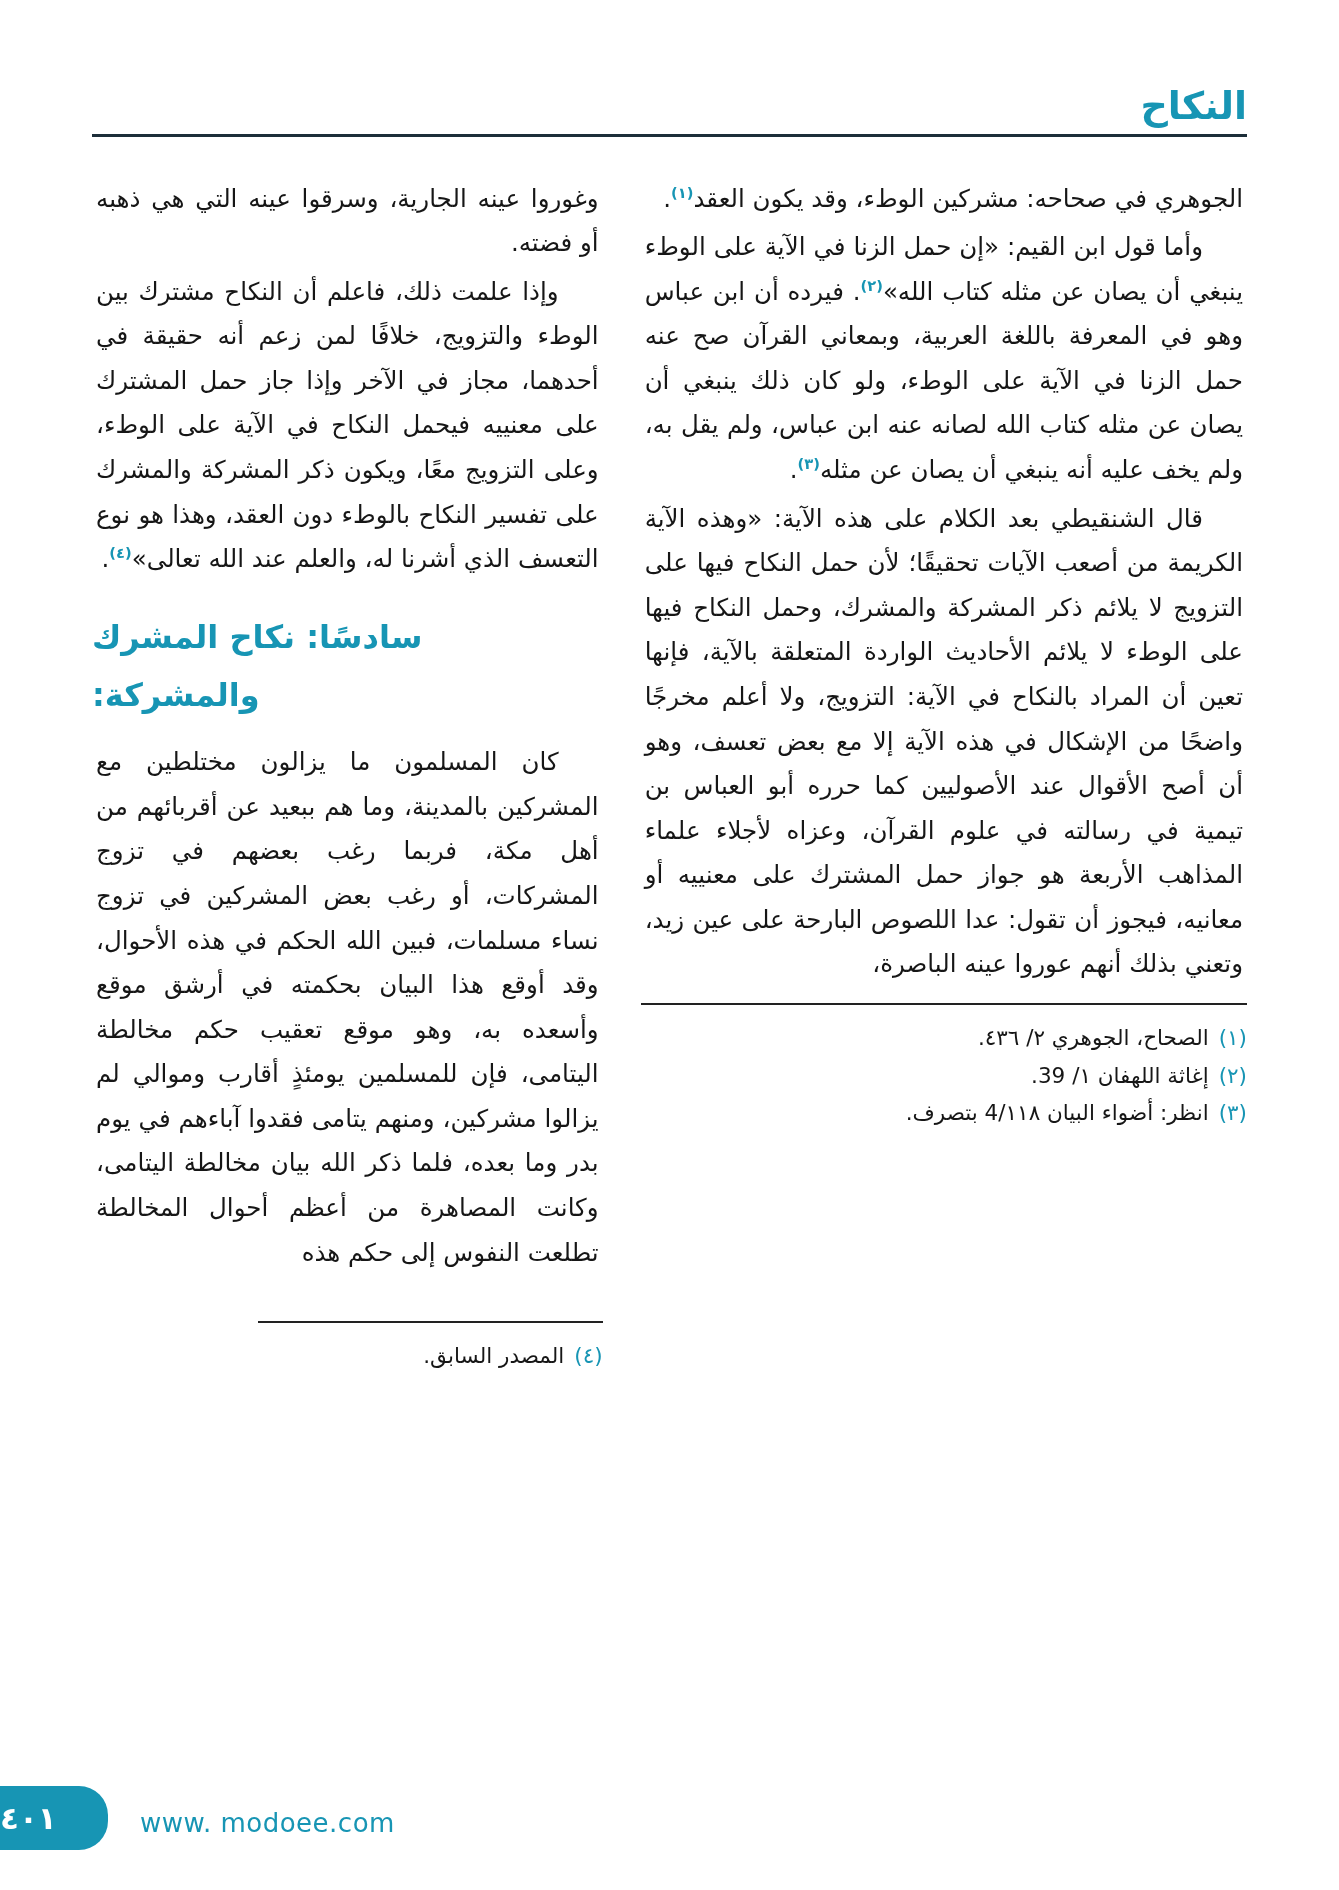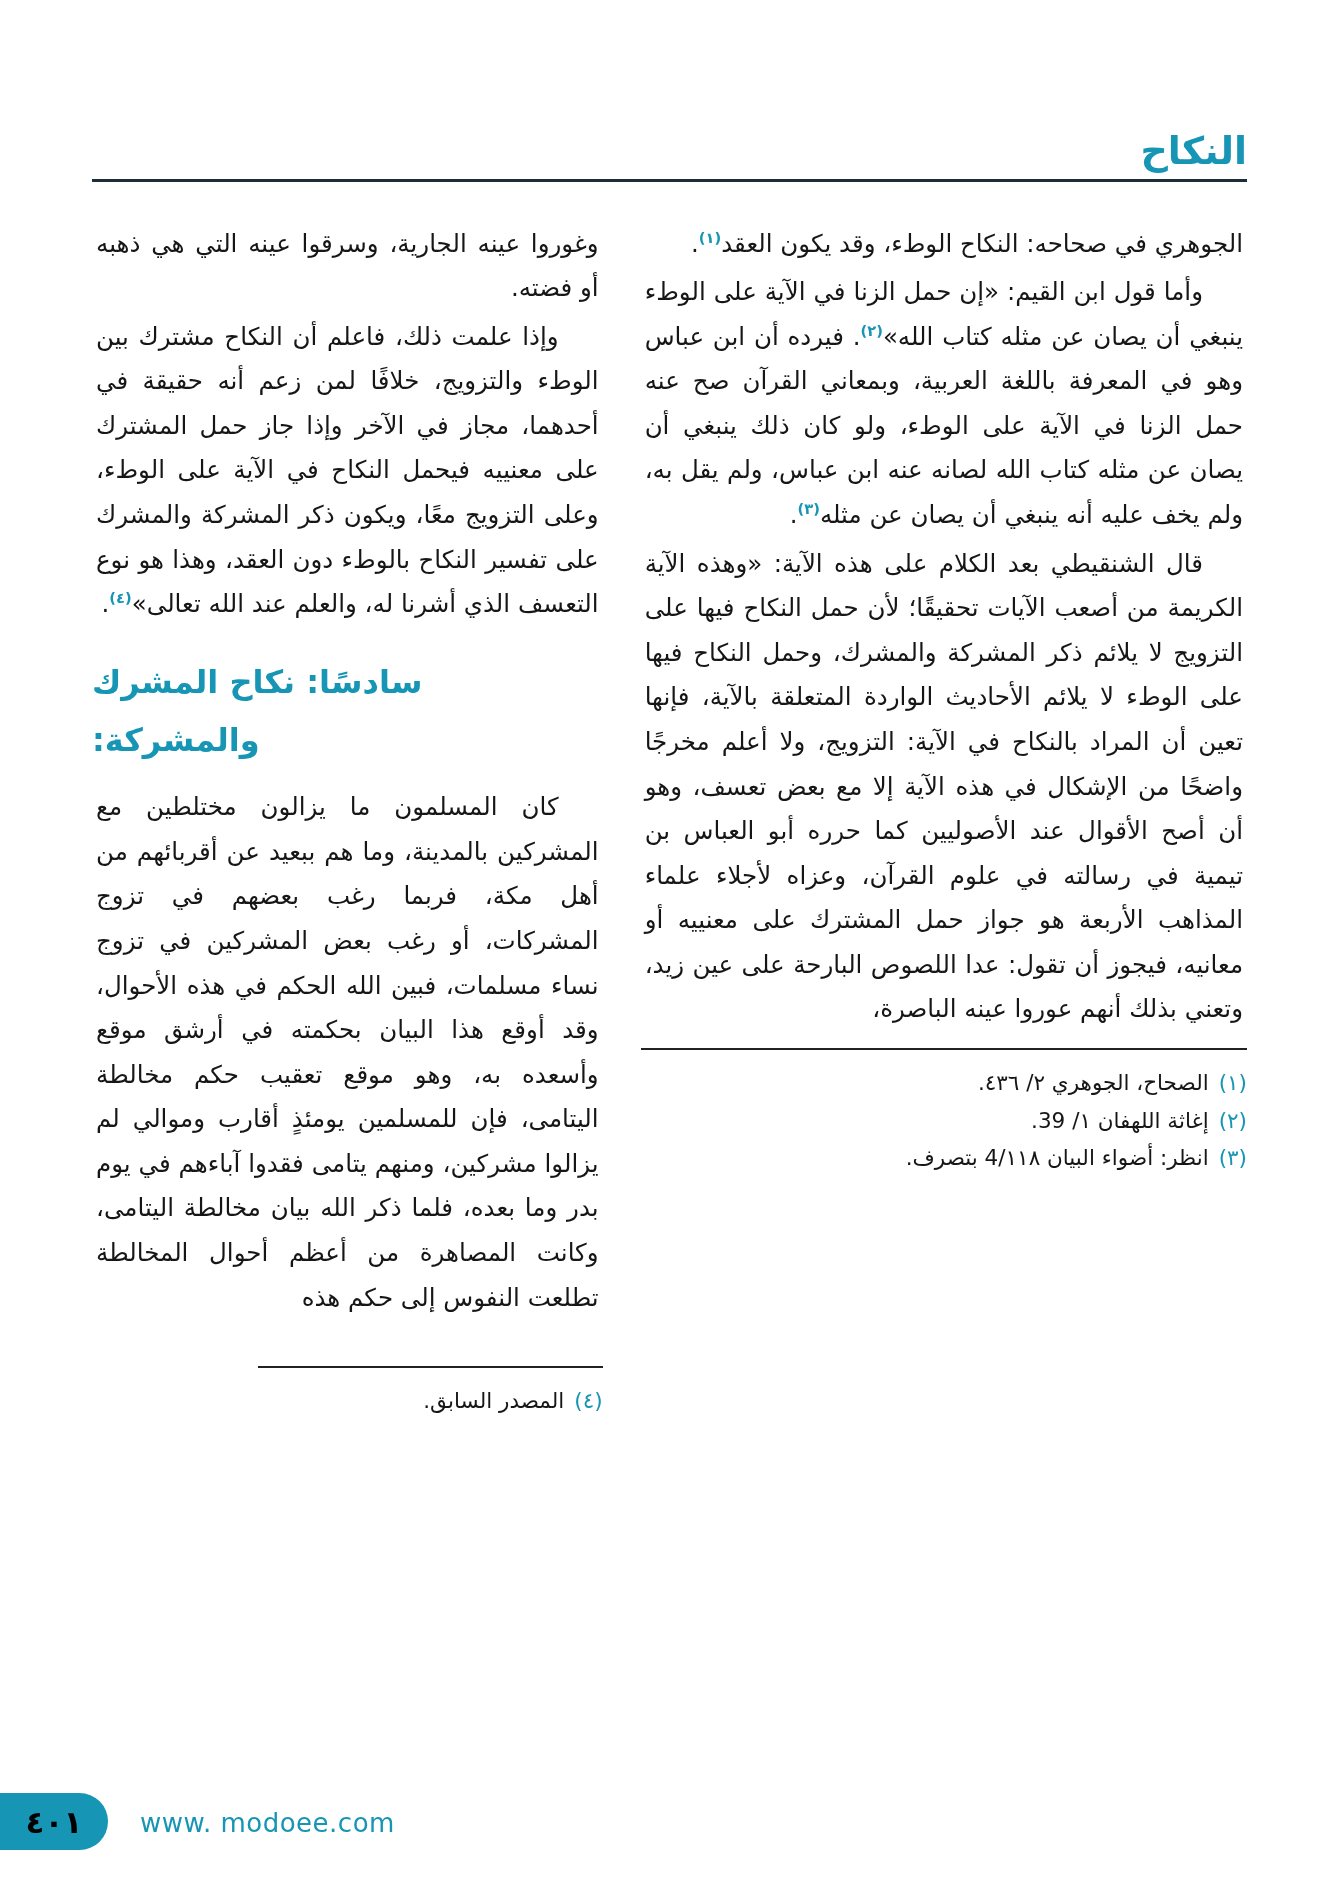--- a/index.html
+++ b/index.html
@@ -22,21 +22,20 @@
     inset: 0;
     padding: 84px 92px 0 92px;
     direction: rtl;
   }
   
   .header-title {
     color: var(--accent);
     font-size: 38px;
     font-weight: bold;
     line-height: 1.2;
-    margin-top: 45px;
   }
   .header-rule {
     border-bottom: 3px solid var(--rule);
     margin-top: 4px;
   }
   
   .content {
     display: flex;
     gap: 38px;
     margin-top: 36px;
@@ -81,27 +80,26 @@
   }
   .fn-row { display: flex; gap: 10px; align-items: baseline; }
   .fn-num { color: var(--accent); white-space: nowrap; }
   .fn-text { color: var(--text); }
   
   .page-badge {
     position: absolute;
     left: 0;
     bottom: 40px;
     width: 108px;
-    height: 57px;
+    height: 64px;
     background: var(--accent);
     border-radius: 0 29px 29px 0;
     display: flex;
     align-items: center;
-    justify-content: center;
-    color: #000000;
+    color: #ffffff;
     font-size: 31px;
     font-weight: bold;
   }
   .website {
     position: absolute;
     left: 140px;
     bottom: 52px;
     color: var(--accent);
     font-size: 26px;
     direction: ltr;
@@ -116,21 +114,21 @@
 
   <div class="header">
     <div class="header-title">النكاح</div>
     <div class="header-rule"></div>
   </div>
 
   <div class="content">
 
     <div class="col col-right">
       <div class="paras">
-          <p class="para"><span>الجوهري في صحاحه: النكاح الوطء، وقد يكون العقد</span><span class="fnref">(١)</span><span>.</span></p>
+          <p class="para"><span>الجوهري في صحاحه: مشركين الوطء، وقد يكون العقد</span><span class="fnref">(١)</span><span>.</span></p>
           <p class="para indent"><span>وأما قول ابن القيم: «إن حمل الزنا في الآية على الوطء ينبغي أن يصان عن مثله كتاب الله»</span><span class="fnref">(٢)</span><span>. فيرده أن ابن عباس وهو في المعرفة باللغة العربية، وبمعاني القرآن صح عنه حمل الزنا في الآية على الوطء، ولو كان ذلك ينبغي أن يصان عن مثله كتاب الله لصانه عنه ابن عباس، ولم يقل به، ولم يخف عليه أنه ينبغي أن يصان عن مثله</span><span class="fnref">(٣)</span><span>.</span></p>
           <p class="para indent"><span>قال الشنقيطي بعد الكلام على هذه الآية: «وهذه الآية الكريمة من أصعب الآيات تحقيقًا؛ لأن حمل النكاح فيها على التزويج لا يلائم ذكر المشركة والمشرك، وحمل النكاح فيها على الوطء لا يلائم الأحاديث الواردة المتعلقة بالآية، فإنها تعين أن المراد بالنكاح في الآية: التزويج، ولا أعلم مخرجًا واضحًا من الإشكال في هذه الآية إلا مع بعض تعسف، وهو أن أصح الأقوال عند الأصوليين كما حرره أبو العباس بن تيمية في رسالته في علوم القرآن، وعزاه لأجلاء علماء المذاهب الأربعة هو جواز حمل المشترك على معنييه أو معانيه، فيجوز أن تقول: عدا اللصوص البارحة على عين زيد، وتعني بذلك أنهم عوروا عينه الباصرة،</span></p>
         </div>
       <div class="fn-sep full"></div>
       <div class="footnotes">
           <div class="fn-row">
             <span class="fn-num">(١)</span>
             <span class="fn-text">الصحاح، الجوهري ٢/ ٤٣٦.</span>
           </div>
           <div class="fn-row">

